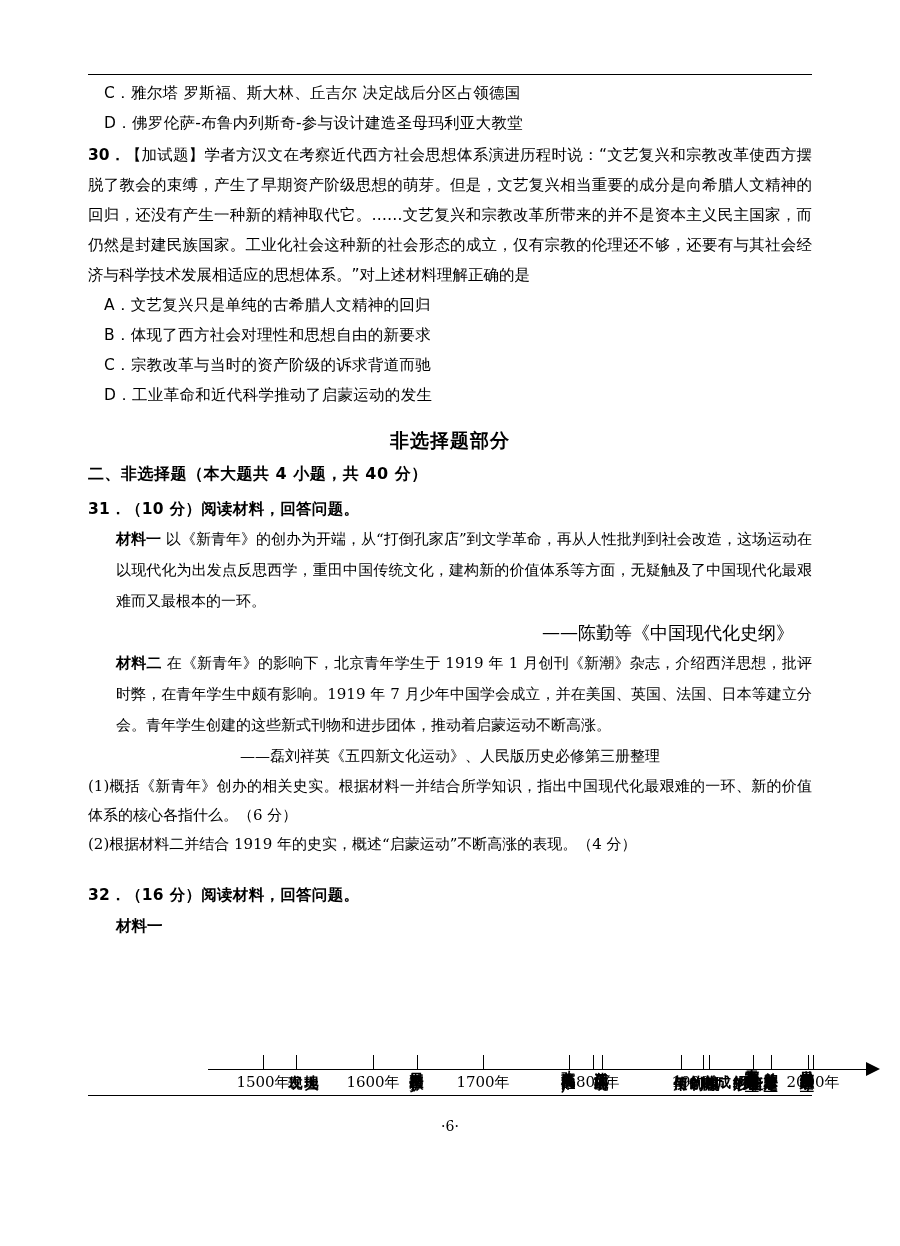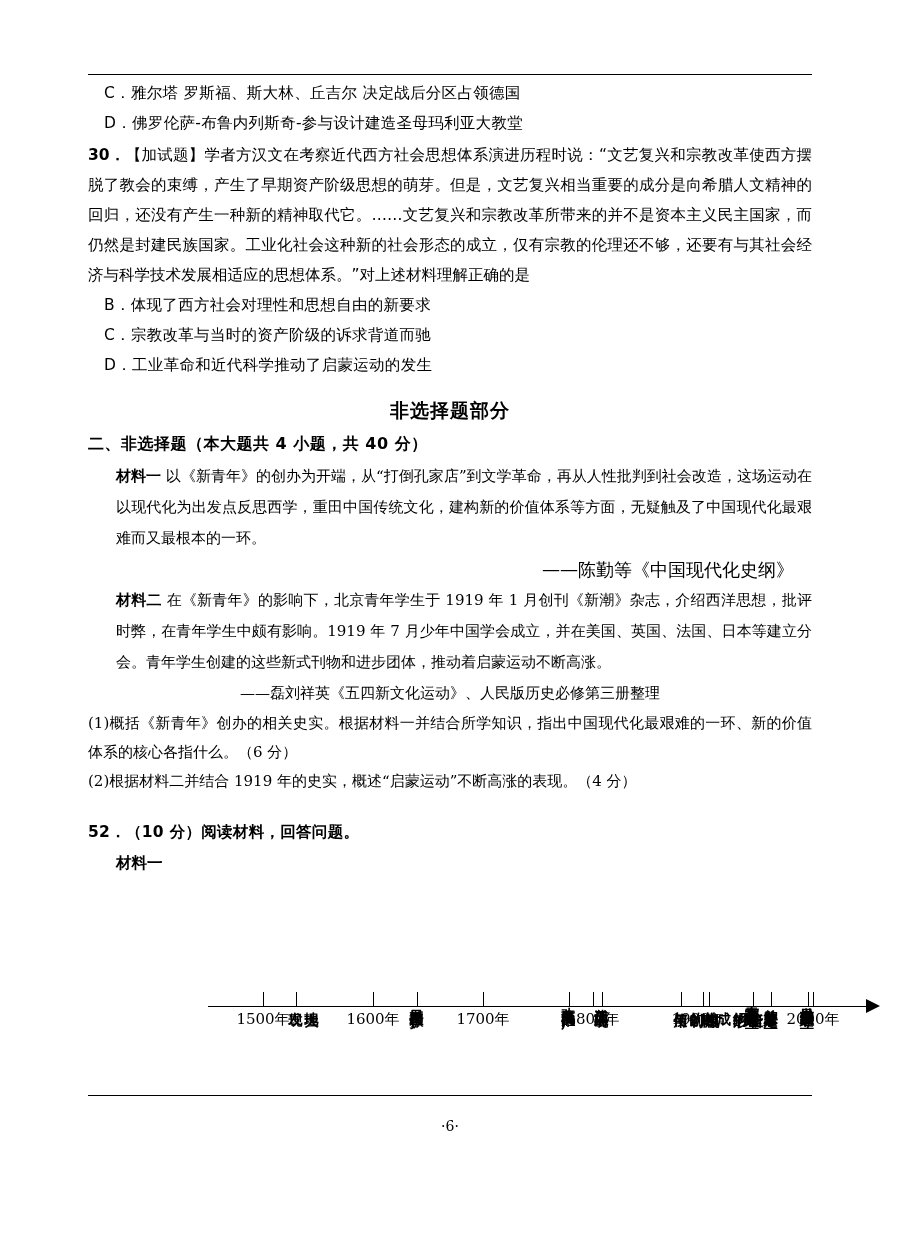--- a/index.html
+++ b/index.html
@@ -177,44 +177,46 @@
 <div class="page">
   <div class="rule-top"></div>
 
   <div class="opt">C．雅尔塔  罗斯福、斯大林、丘吉尔  决定战后分区占领德国</div>
   <div class="opt">D．佛罗伦萨-布鲁内列斯奇-参与设计建造圣母玛利亚大教堂</div>
 
   <div class="q-block">
     <span class="q-num">30．</span><span class="bold">【加试题】</span><span>学者方汉文在考察近代西方社会思想体系演进历程时说：“文艺复兴和宗教改革使西方摆脱了教会的束缚，产生了早期资产阶级思想的萌芽。但是，文艺复兴相当重要的成分是向希腊人文精神的回归，还没有产生一种新的精神取代它。……文艺复兴和宗教改革所带来的并不是资本主义民主国家，而仍然是封建民族国家。工业化社会这种新的社会形态的成立，仅有宗教的伦理还不够，还要有与其社会经济与科学技术发展相适应的思想体系。”对上述材料理解正确的是</span>
   </div>
 
+  <div class="opt">A．文艺复兴只是单纯的古希腊人文精神的回归</div>
   <div class="opt">B．体现了西方社会对理性和思想自由的新要求</div>
   <div class="opt">C．宗教改革与当时的资产阶级的诉求背道而驰</div>
   <div class="opt">D．工业革命和近代科学推动了启蒙运动的发生</div>
 
   <div class="sec-title">非选择题部分</div>
   <div class="sec-head">二、非选择题（本大题共 4 小题，共 40 分）</div>
 
+  <div class="q-head">31．（10 分）阅读材料，回答问题。</div>
 
   <div class="mat">
     <span class="lbl">材料一</span>
     <span>以《新青年》的创办为开端，从“打倒孔家店”到文学革命，再从人性批判到社会改造，这场运动在以现代化为出发点反思西学，重田中国传统文化，建构新的价值体系等方面，无疑触及了中国现代化最艰难而又最根本的一环。</span>
   </div>
   <div class="src">——陈勤等《中国现代化史纲》</div>
 
   <div class="mat">
     <span class="lbl">材料二</span>
     <span>在《新青年》的影响下，北京青年学生于 1919 年 1 月创刊《新潮》杂志，介绍西洋思想，批评时弊，在青年学生中颇有影响。1919 年 7 月少年中国学会成立，并在美国、英国、法国、日本等建立分会。青年学生创建的这些新式刊物和进步团体，推动着启蒙运动不断高涨。</span>
   </div>
   <div class="src2">——磊刘祥英《五四新文化运动》、人民版历史必修第三册整理</div>
 
   <div class="subq">(1)概括《新青年》创办的相关史实。根据材料一并结合所学知识，指出中国现代化最艰难的一环、新的价值体系的核心各指什么。（6 分）</div>
   <div class="subq">(2)根据材料二并结合 1919 年的史实，概述“启蒙运动”不断高涨的表现。（4 分）</div>
 
-  <div class="q-head" style="margin-top:26px;">52．（10 分）阅读材料，回答问题。</div>
+  <div class="q-head" style="margin-top:26px;">32．（16 分）阅读材料，回答问题。</div>
   <div class="mat-label-2">材料一</div>
 
   <div class="timeline">
     <div class="tl-axis"></div>
     <div class="tl-arrow"></div>
     <div id="tl-ticks">
         <div class="tick" style="left: 175px;"></div>
         <div class="tick" style="left: 285px;"></div>
         <div class="tick" style="left: 395px;"></div>
         <div class="tick" style="left: 505px;"></div>

